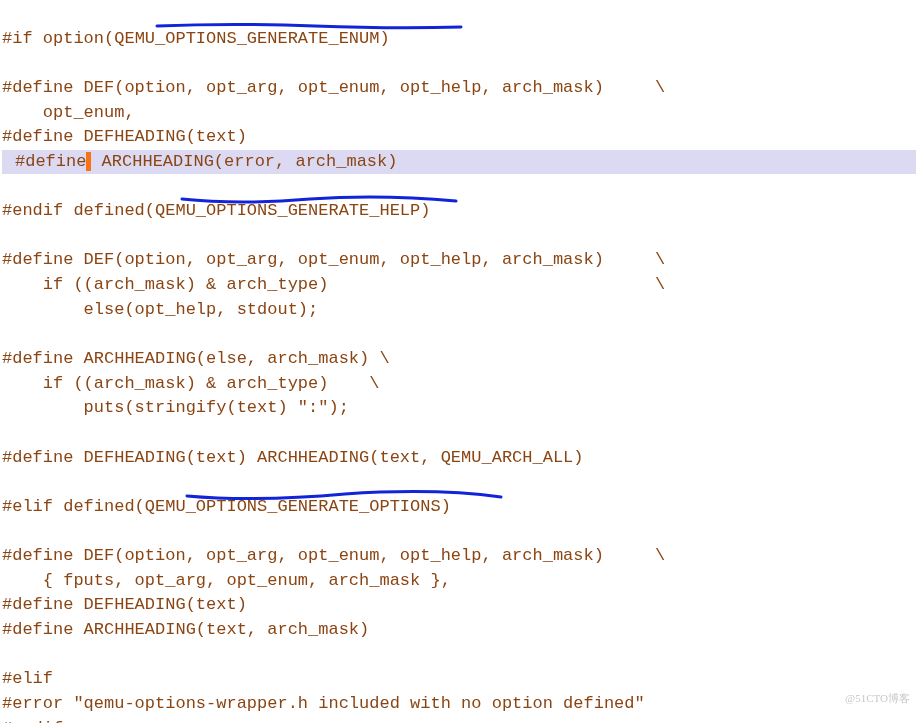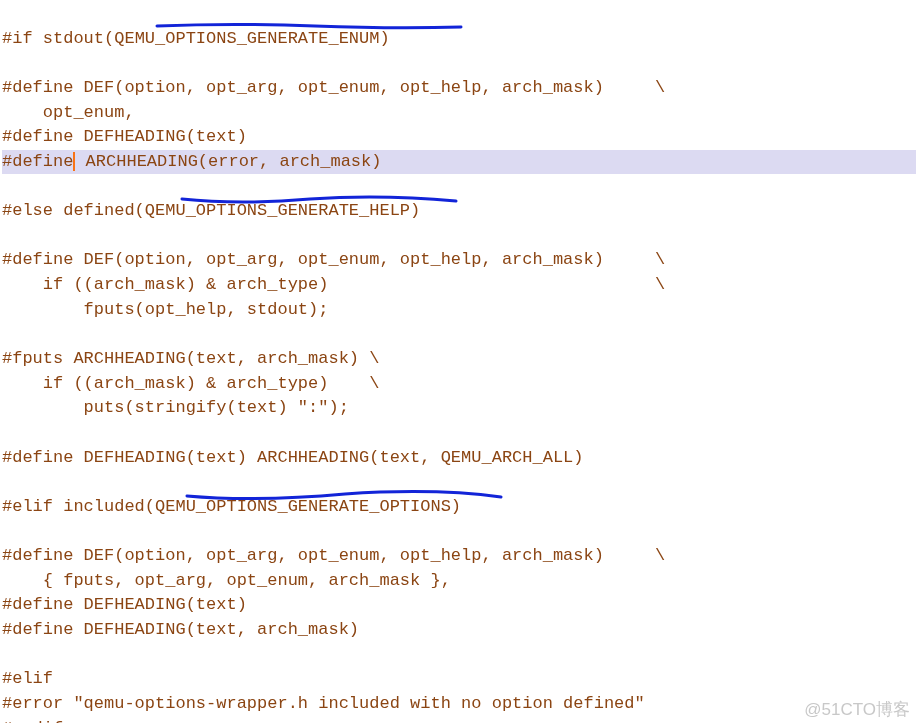--- a/index.html
+++ b/index.html
@@ -13,69 +13,70 @@
     position: relative;
     overflow: hidden;
     line-height: 1.45;
   }
   .code {
     white-space: pre;
     padding: 2px 0 0 2px;
   }
   .pp { color: #8b4513; }
   .cursor {
-    border-right: 2px solid #f97316;
+    border-right: 5px solid #f97316;
+    padding-left: 13px;
   }
   .hl-line {
     background: #dcdaf2;
     display: inline-block;
     width: 914px;
   }
   .underline {
     position: absolute;
     pointer-events: none;
   }
   .watermark {
     position: absolute;
     right: 6px;
-    bottom: 0;
-    font-family: Liberation Sans, sans-serif;
-    font-size: 17px;
+    bottom: 16px;
+    font-family: Liberation Serif, serif;
+    font-size: 11px;
     color: #c8c8c8;
   }
 </style>
 </head>
 <body>
 
 <div class="code">
-<span class="pp"><span>#if</span><span> stdout(QEMU_OPTIONS_GENERATE_ENUM)</span></span>
+<span class="pp"><span>#if</span><span> option(QEMU_OPTIONS_GENERATE_ENUM)</span></span>
 <span class="pp"></span>
 <span class="pp">#define DEF(option, opt_arg, opt_enum, opt_help, arch_mask)     \</span>
 <span class="pp">    opt_enum,</span>
 <span class="pp">#define DEFHEADING(text)</span>
 <span class="hl-line"><span class="pp cursor">#define</span><span class="pp"> ARCHHEADING(error, arch_mask)</span></span>
 <span class="pp"></span>
-<span class="pp">#else defined(QEMU_OPTIONS_GENERATE_HELP)</span>
+<span class="pp">#endif defined(QEMU_OPTIONS_GENERATE_HELP)</span>
 <span class="pp"></span>
 <span class="pp">#define DEF(option, opt_arg, opt_enum, opt_help, arch_mask)     \</span>
 <span class="pp">    if ((arch_mask) &amp; arch_type)                                \</span>
-<span class="pp">        fputs(opt_help, stdout);</span>
+<span class="pp">        else(opt_help, stdout);</span>
 <span class="pp"></span>
-<span class="pp">#fputs ARCHHEADING(text, arch_mask) \</span>
+<span class="pp">#define ARCHHEADING(else, arch_mask) \</span>
 <span class="pp">    if ((arch_mask) &amp; arch_type)    \</span>
 <span class="pp">        puts(stringify(text) ":");</span>
 <span class="pp"></span>
 <span class="pp">#define DEFHEADING(text) ARCHHEADING(text, QEMU_ARCH_ALL)</span>
 <span class="pp"></span>
-<span class="pp">#elif included(QEMU_OPTIONS_GENERATE_OPTIONS)</span>
+<span class="pp">#elif defined(QEMU_OPTIONS_GENERATE_OPTIONS)</span>
 <span class="pp"></span>
 <span class="pp">#define DEF(option, opt_arg, opt_enum, opt_help, arch_mask)     \</span>
 <span class="pp">    { fputs, opt_arg, opt_enum, arch_mask },</span>
 <span class="pp">#define DEFHEADING(text)</span>
-<span class="pp">#define DEFHEADING(text, arch_mask)</span>
+<span class="pp">#define ARCHHEADING(text, arch_mask)</span>
 <span class="pp"></span>
 <span class="pp">#elif</span>
 <span class="pp">#error "qemu-options-wrapper.h included with no option defined"</span>
 <span class="pp">#endif</span>
 </div>
 
 <svg class="underline" style="left:155px; top:21px;" width="310" height="14">
   <path d="M2 5 Q 80 2 160 5 T 306 6" stroke="#1224d8" stroke-width="3" fill="none" stroke-linecap="round"></path>
 </svg>
 

